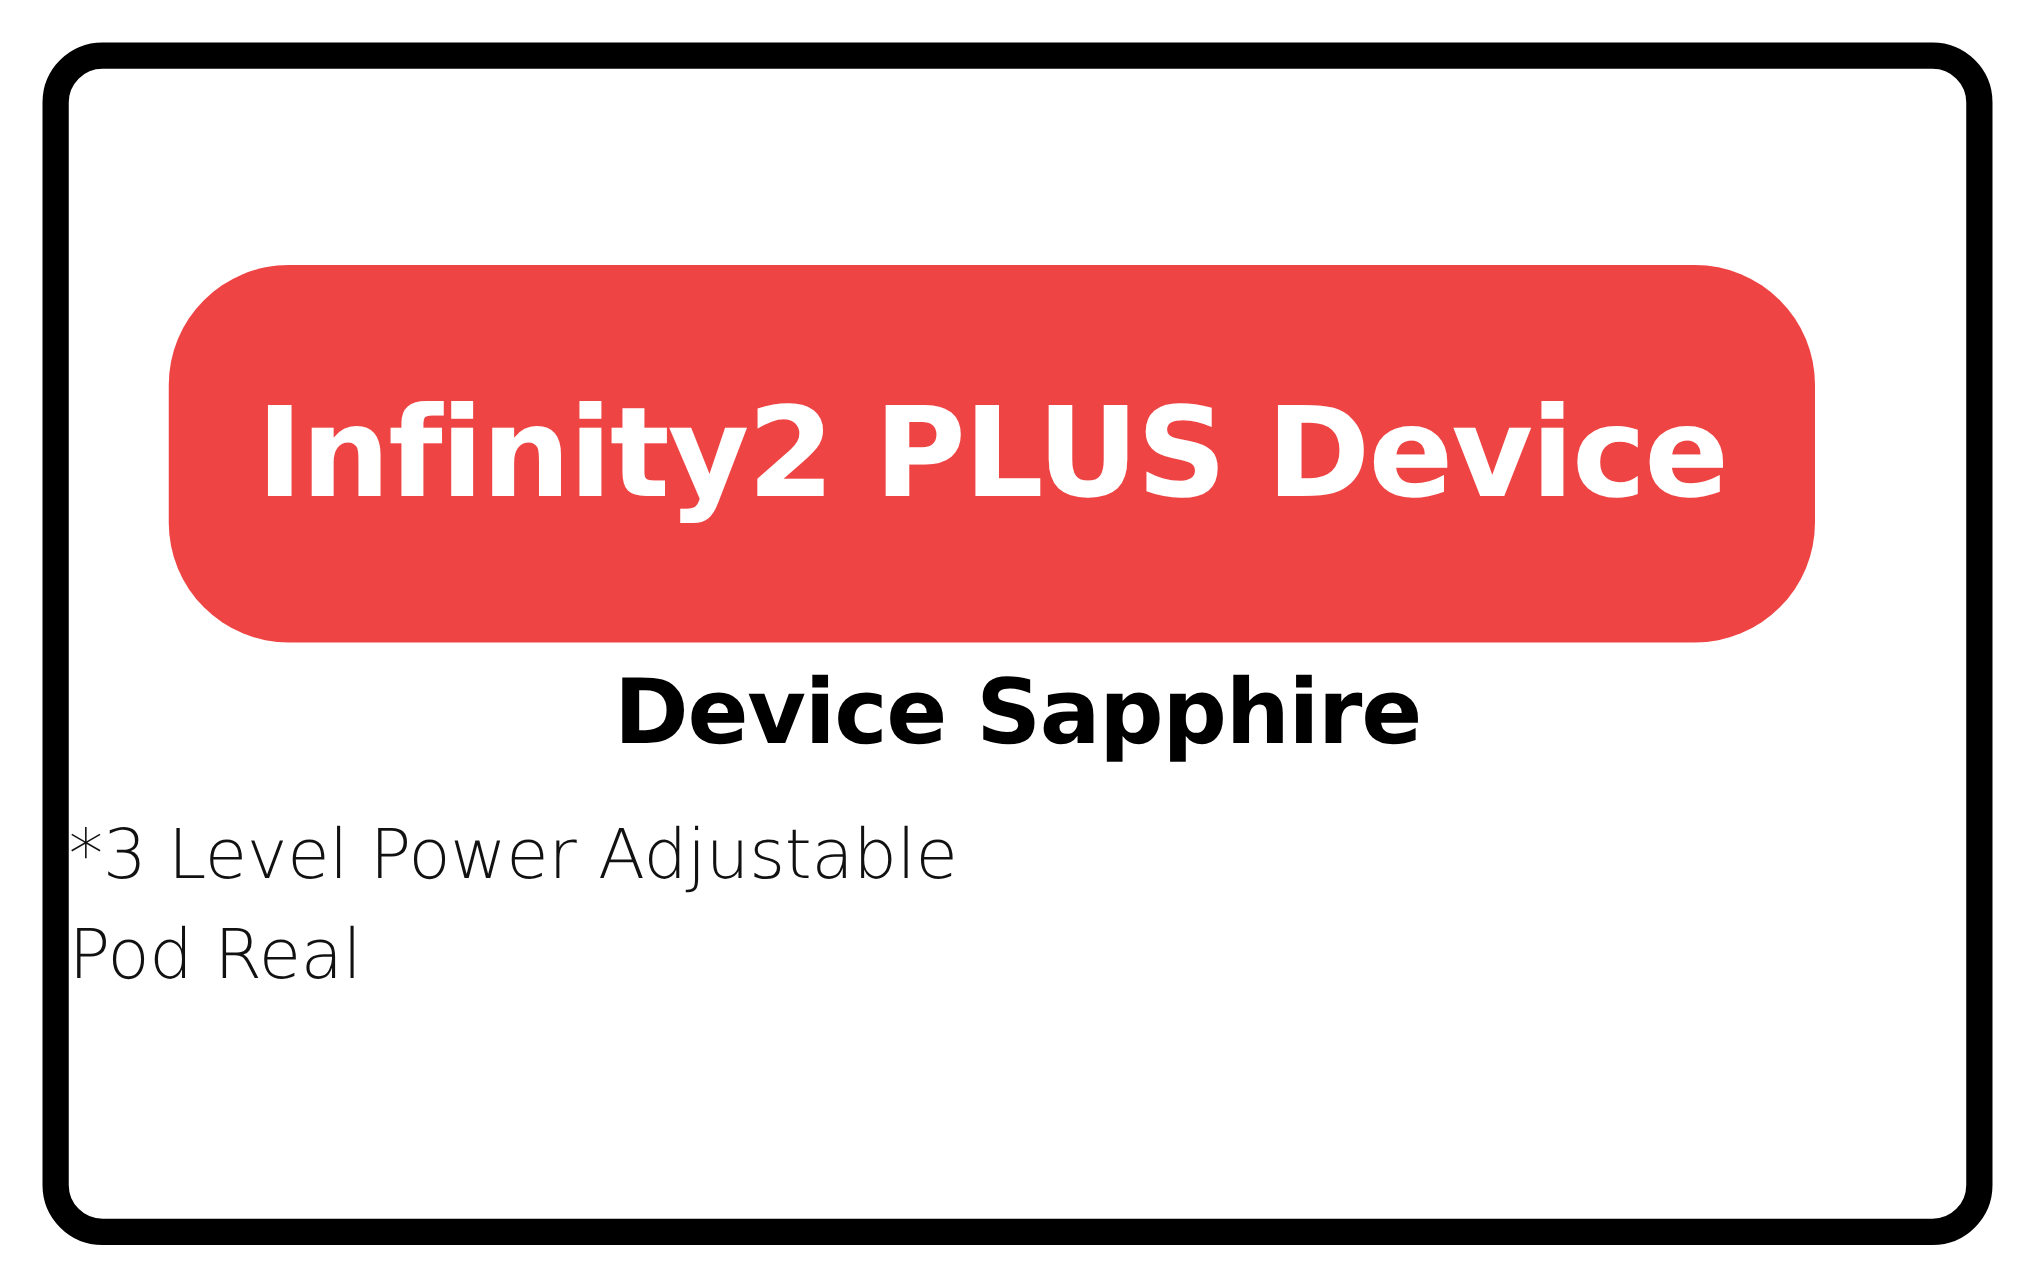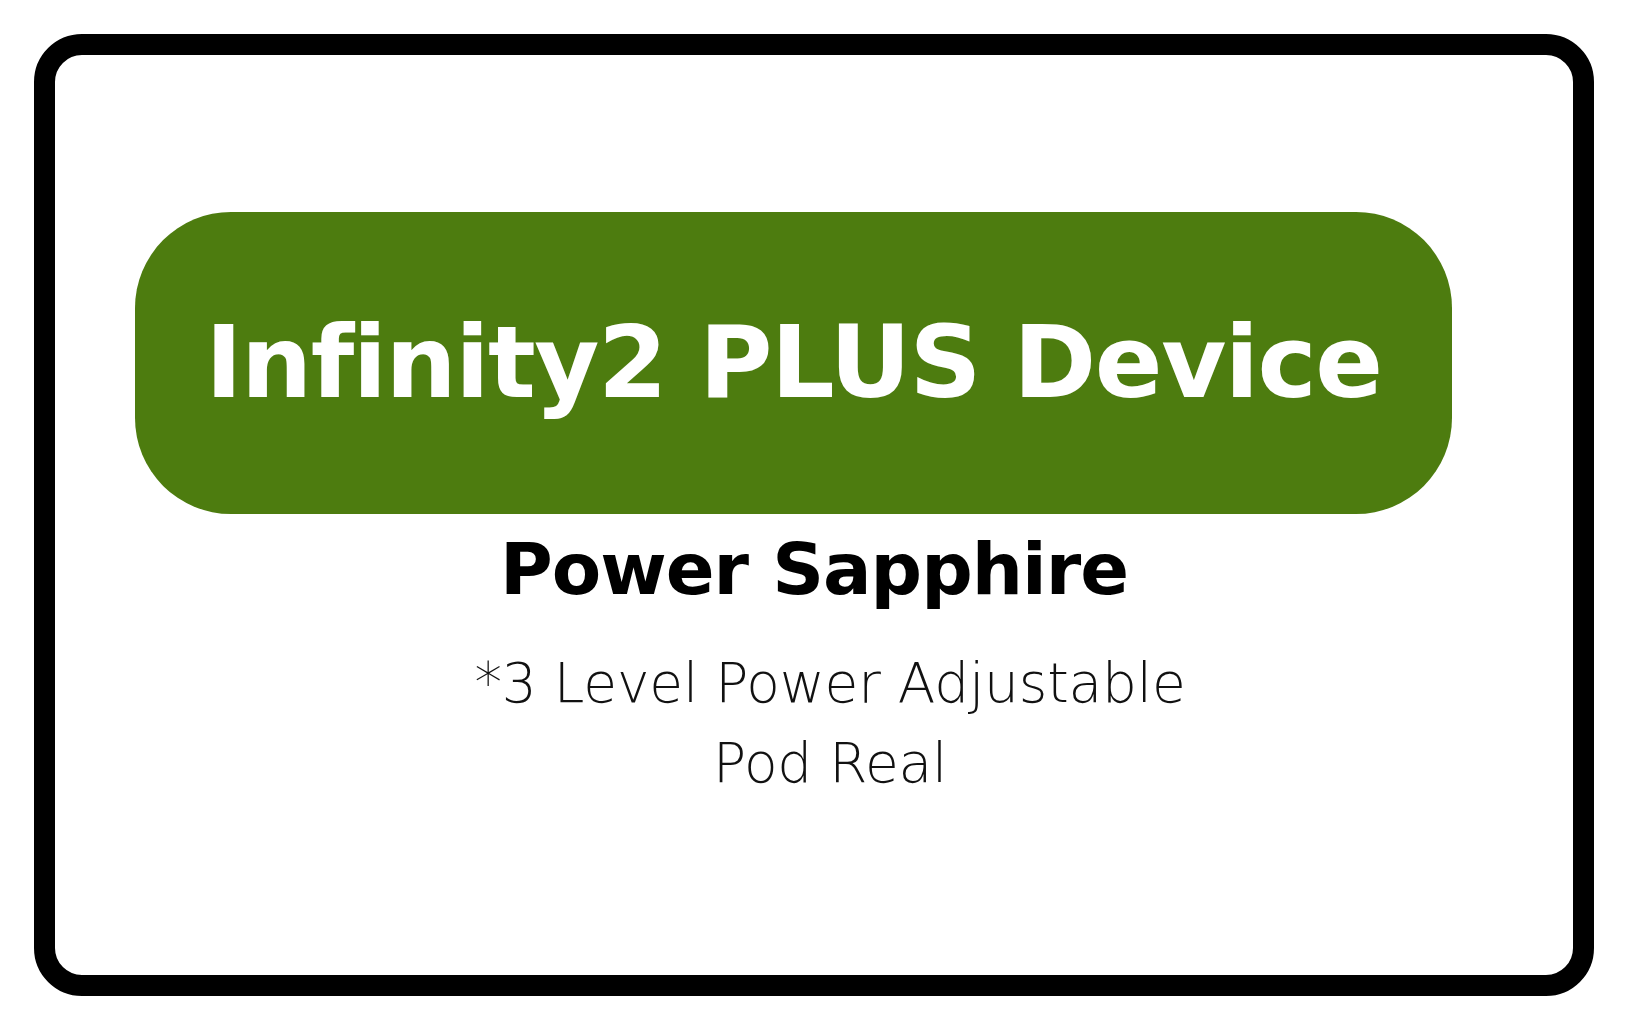--- a/index.html
+++ b/index.html
@@ -39,21 +39,21 @@
     align-items: center;
   }
 
   
   .title-pill {
     position: absolute;
     left: 80px;
     top: 157px;
     width: 1317px;
     height: 302px;
-    background: #4d7c0f;
+    background: #ef4444;
     border-radius: 96px;
     display: flex;
     align-items: center;
     justify-content: center;
   }
 
   .title-text {
     color: #ffffff;
     font-family: "DejaVu Sans", "Liberation Sans", sans-serif;
     font-weight: 700;
@@ -77,27 +77,25 @@
     line-height: 1;
     letter-spacing: -1px;
   }
 
   
   .features {
     position: absolute;
     top: 600px;
     left: 0;
     right: 0;
-    text-align: center;
     color: #111111;
     font-family: "DejaVu Sans", "Liberation Sans", sans-serif;
     font-weight: 300;
     font-size: 55px;
     line-height: 1;
-    padding-left: 32px;
   }
 
   .feature-line {
     display: block;
     color: #111111;
     font-weight: 300;
     font-size: 55px;
     line-height: 1.02;
     letter-spacing: -0.2px;
   }
@@ -110,21 +108,21 @@
 
 <div class="canvas">
 
   <div class="card">
     <div class="card-inner">
 
       <div class="title-pill">
         <span class="title-text">Infinity2 PLUS Device</span>
       </div>
 
-      <div class="subtitle">Power Sapphire</div>
+      <div class="subtitle">Device Sapphire</div>
 
       <div class="features">
         <span class="feature-line">*3 Level Power Adjustable</span>
         <span class="feature-line cont">Pod Real</span>
       </div>
 
     </div>
   </div>
 
 </div>

